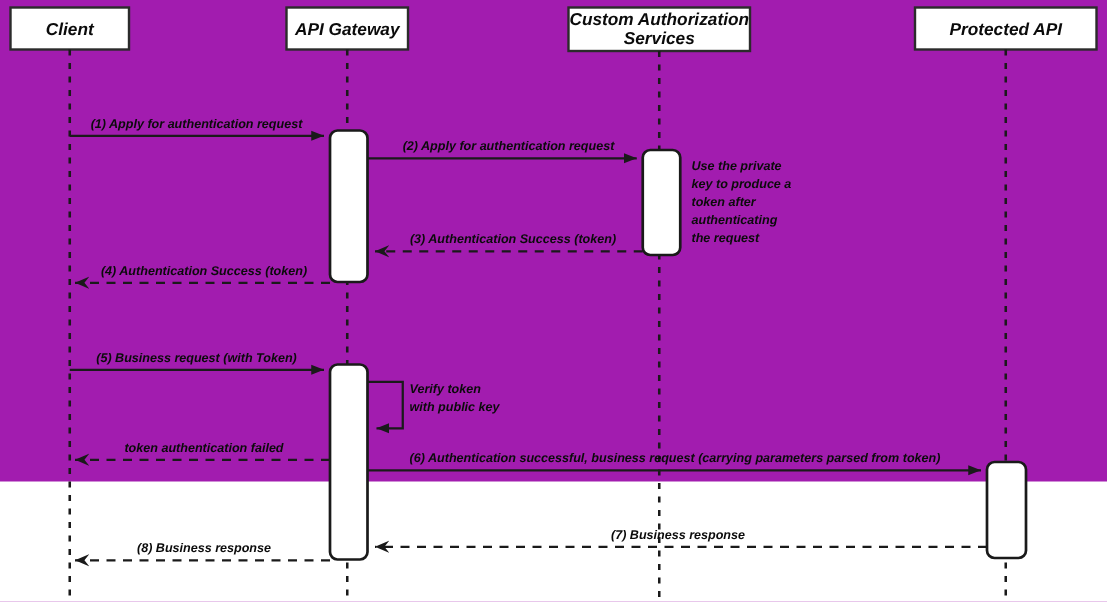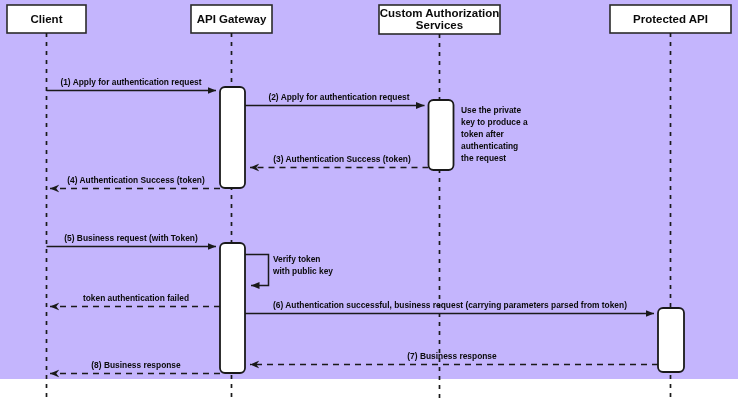--- a/index.html
+++ b/index.html
@@ -9,22 +9,23 @@
   }
   body {
     width: 738px;
     height: 401px;
     font-family: "Liberation Sans", sans-serif;
     overflow: hidden;
   }
   #diagram-root {
     position: relative;
     width: 738px;
-    height: 379px;
-    background: #c4b5fd;
+    height: 321px;
+    background: #a21caf;
+    font-style: italic;
   }
   svg#seq {
     display: block;
     width: 738px;
     height: 401px;
   }
   .lifeline-box {
     fill: #ffffff;
     stroke: #2b2b2b;
     stroke-width: 1.6;

